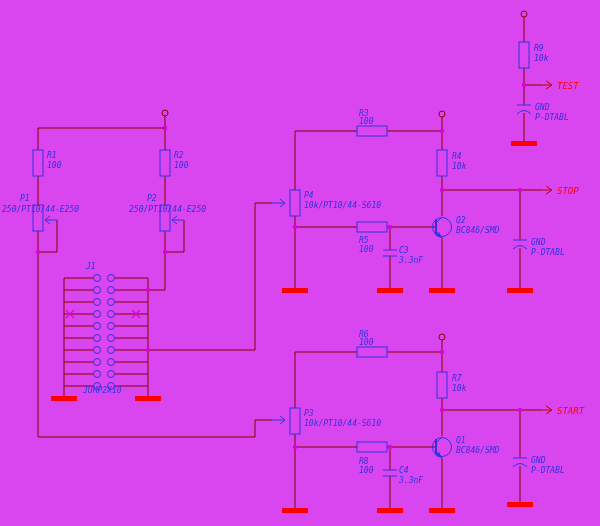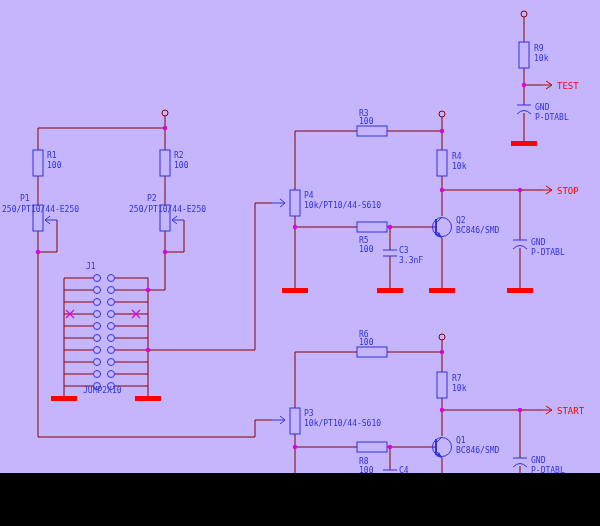--- a/index.html
+++ b/index.html
@@ -1,16 +1,16 @@
 <!DOCTYPE html>
 <html><head>
 <meta charset="utf-8">
 <style>
   html,body{margin:0;padding:0;background:#000;}
-  .stage{position:relative;width:600px;height:473px;background:#c4b5fd;overflow:hidden;}
+  .stage{position:relative;width:600px;height:526px;background:#d946ef;overflow:hidden;font-style:italic;}
   svg{display:block;}
   .wire{stroke:#8b0000;stroke-width:1;fill:none;}
   .comp{stroke:#3232dc;stroke-width:1;fill:none;}
   .comp2{stroke:#3232dc;stroke-width:2;fill:none;}
   .compfill{fill:#3232dc;stroke:none;}
   .gnd{fill:#ff0000;stroke:none;}
   .dot{fill:#dd00dd;stroke:none;}
   .xmark{stroke:#dd00dd;stroke-width:1.2;fill:none;}
   .pin{stroke:#8b0000;stroke-width:1;fill:none;}
   .arrow{stroke:#c00000;stroke-width:1;fill:none;}

